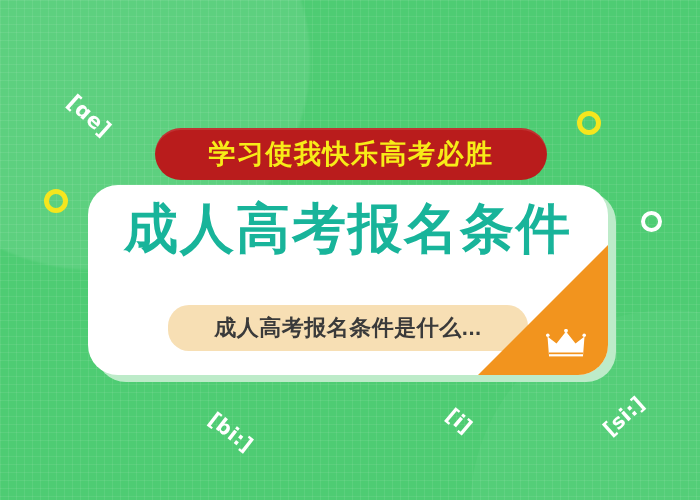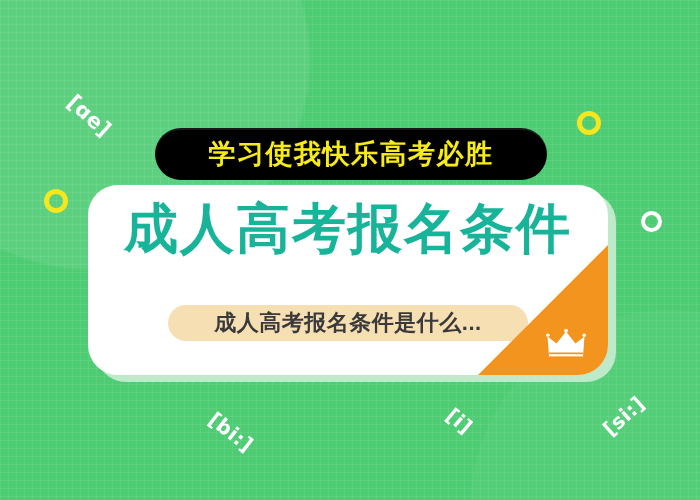--- a/index.html
+++ b/index.html
@@ -101,21 +101,21 @@
   .ph-si  { left: 600px; top: 404px; font-size: 20px; transform: rotate(-42deg); }
 
   
   .banner {
     position: absolute;
     left: 155px;
     top: 128px;
     width: 392px;
     height: 52px;
     border-radius: 26px;
-    background: #000000;
+    background: #b91c1c;
     display: flex;
     align-items: center;
     justify-content: center;
     box-shadow: 0 2px 0 rgba(255,255,255,0.10) inset;
   }
   .banner-text {
     color: #F7EC18;
     font-size: 27px;
     font-weight: 700;
     letter-spacing: 1.5px;
@@ -154,21 +154,21 @@
     font-weight: 700;
     letter-spacing: 2px;
     line-height: 1;
   }
 
   .sub-pill {
     position: absolute;
     left: 80px;
     top: 120px;
     width: 360px;
-    height: 36px;
+    height: 46px;
     border-radius: 21px;
     background: #F7DFB4;
     display: flex;
     align-items: center;
     justify-content: center;
   }
   .sub-pill-text {
     color: #3A3A3A;
     font-size: 22px;
     font-weight: 600;

